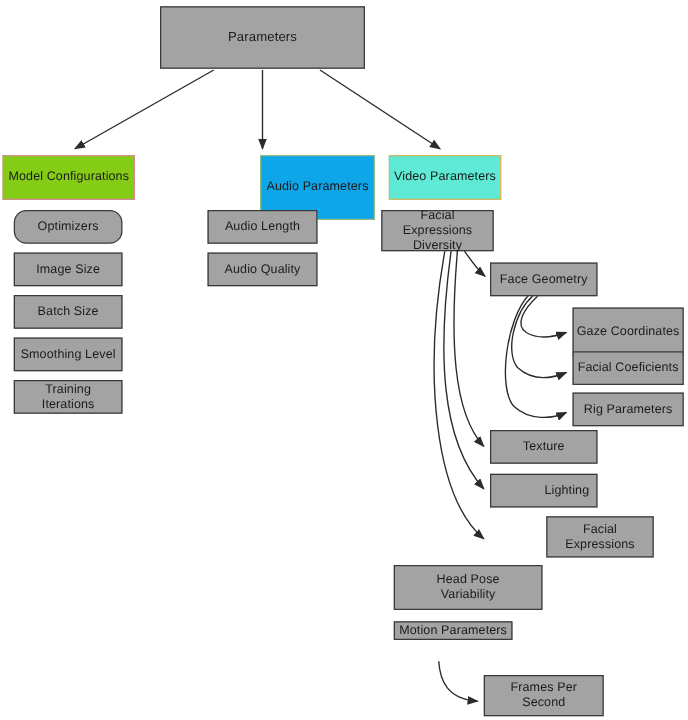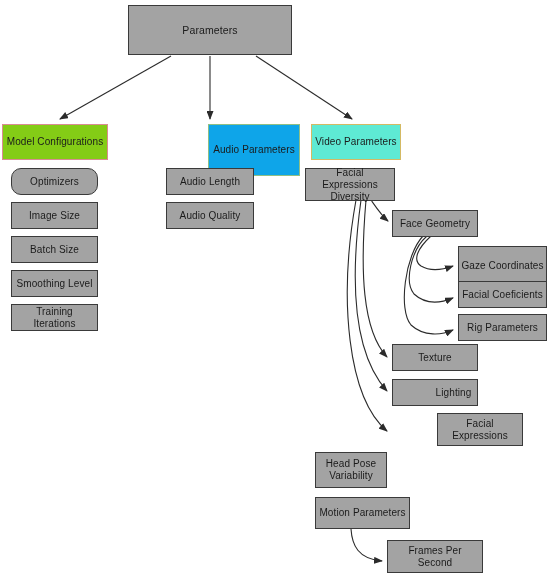--- a/index.html
+++ b/index.html
@@ -121,20 +121,20 @@
 
   <div class="node" style="left:458px; top:314px; width:89px; height:27px;">Rig Parameters</div>
 
   <div class="node" style="left:392px; top:344px; width:86px; height:27px;">Texture</div>
 
   <div class="node" style="left:392px; top:379px; width:86px; height:27px;padding-left:39px;">Lighting</div>
 
   <div class="node" style="left:392px; top:413px; width:86px; height:33px;margin-left:45px;">Facial
 Expressions</div>
 
-  <div class="node" style="left:315px; top:452px; width:72px; height:36px;">Head Pose
+  <div class="node" style="left:315px; top:452px; width:119px; height:36px;">Head Pose
 Variability</div>
 
-  <div class="node" style="left:315px; top:497px; width:95px; height:32px;">Motion Parameters</div>
+  <div class="node" style="left:315px; top:497px; width:95px; height:15px;">Motion Parameters</div>
 
   <div class="node" style="left:387px; top:540px; width:96px; height:33px;">Frames Per Second</div>
 
 </div>
 
 </body></html>

